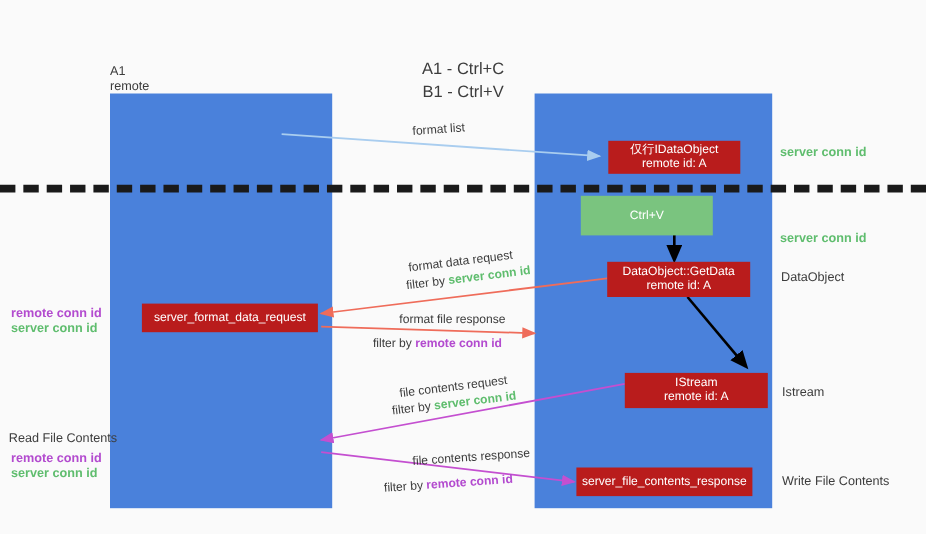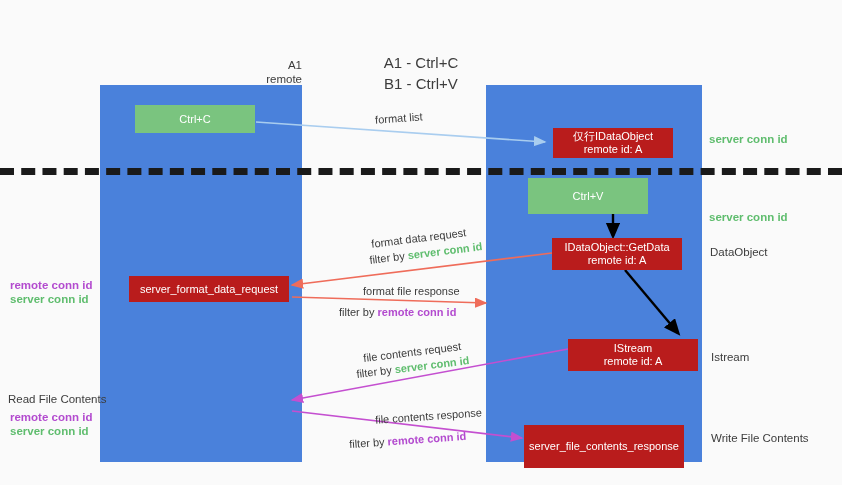--- a/index.html
+++ b/index.html
@@ -12,21 +12,21 @@
   #stage{position:relative;width:842px;height:485px;}
 
   .title{
     position:absolute;left:0;top:8px;width:842px;
     text-align:center;color:#3c3c3c;font-size:15px;line-height:21px;
     white-space:pre;
     margin-top:44px;
   }
 
   .col-head{
-    position:absolute;text-align:right;color:#3c3c3c;
+    position:absolute;text-align:left;color:#3c3c3c;
     font-size:11.5px;line-height:14px;white-space:pre;
   }
 
   .lane{position:absolute;background:#4a81db;}
 
   .box{
     position:absolute;box-sizing:border-box;
     display:flex;flex-direction:column;align-items:center;justify-content:center;
     color:#ffffff;font-size:11px;line-height:13px;text-align:center;
     white-space:pre;
@@ -92,38 +92,37 @@
 
     <line x1="552" y1="253" x2="292" y2="285" stroke="#ef6c5a" stroke-width="1.6" marker-end="url(#mRed)"></line>
     <line x1="292" y1="297" x2="486" y2="303" stroke="#ef6c5a" stroke-width="1.6" marker-end="url(#mRed)"></line>
 
     <line x1="568" y1="349" x2="292" y2="400" stroke="#c44fd0" stroke-width="1.6" marker-end="url(#mPur)"></line>
     <line x1="292" y1="411" x2="522" y2="438" stroke="#c44fd0" stroke-width="1.6" marker-end="url(#mPur)"></line>
   </svg>
 
   <div class="dashline"></div>
 
-  <div class="box green" style="left:135px;top:105px;width:120px;height:28px;">Ctrl+C</div>
 
   <div class="box orange" style="left:553px;top:128px;width:120px;height:30px;">仅行IDataObject
 remote id: A</div>
 
   <div class="box green" style="left:528px;top:178px;width:120px;height:36px;">Ctrl+V</div>
 
-  <div class="box orange" style="left:552px;top:238px;width:130px;height:32px;">IDataObject::GetData
+  <div class="box orange" style="left:552px;top:238px;width:130px;height:32px;">DataObject::GetData
 remote id: A</div>
 
   <div class="box orange" style="left:129px;top:276px;width:160px;height:26px;">server_format_data_request</div>
 
 
   <div class="box orange" style="left:568px;top:339px;width:130px;height:32px;">IStream
 remote id: A</div>
 
 
-  <div class="box orange" style="left:524px;top:425px;width:160px;height:43px;text-align:center;">server_file_contents_response</div>
+  <div class="box orange" style="left:524px;top:425px;width:160px;height:26px;text-align:center;">server_file_contents_response</div>
 
   <div class="sidelabel green" style="left:709px;top:132px;">server conn id</div>
   <div class="sidelabel green" style="left:709px;top:210px;">server conn id</div>
   <div class="sidelabel dark" style="left:710px;top:245px;">DataObject</div>
   <div class="sidelabel dark" style="left:711px;top:350px;">Istream</div>
   <div class="sidelabel dark" style="left:711px;top:431px;">Write File Contents</div>
 
   <div class="sidelabel purple" style="left:10px;top:278px;">remote conn id</div>
   <div class="sidelabel green" style="left:10px;top:292px;">server conn id</div>
 

